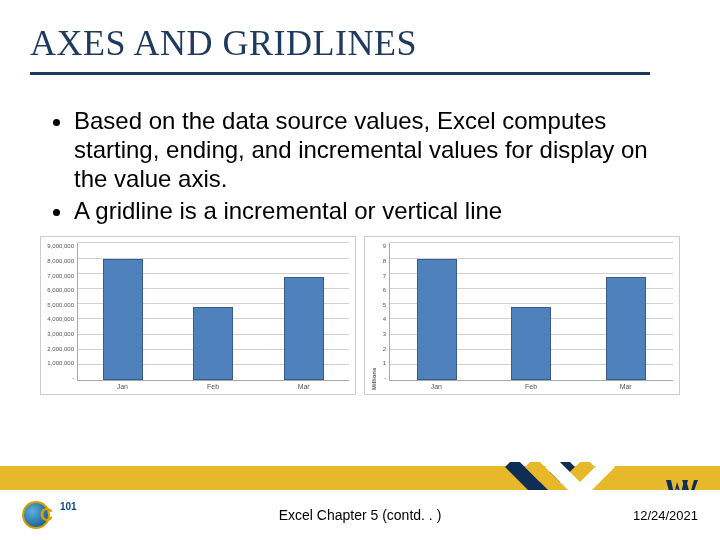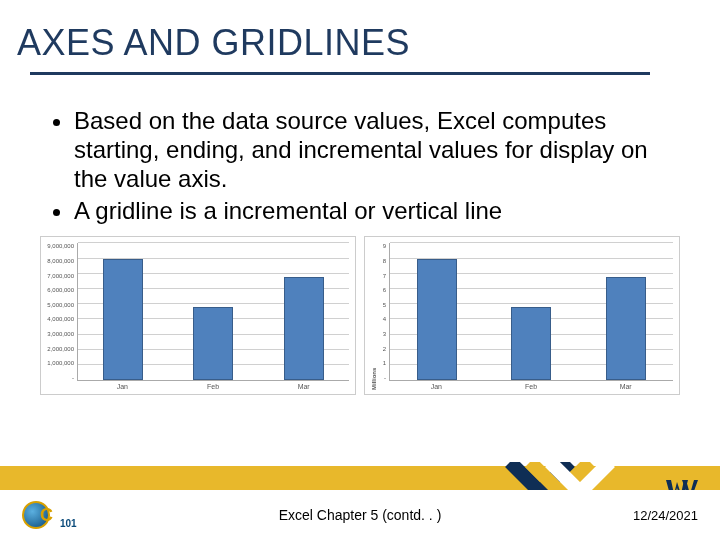--- a/index.html
+++ b/index.html
@@ -15,22 +15,23 @@
     width: 100%;
     height: 100%;
     position: relative;
     display: flex;
     flex-direction: column;
   }
   .title {
     font-size: 36px;
     font-weight: 400;
     color: #1f3a5f;
-    padding: 22px 30px 8px 17px;
+    padding: 22px 30px 8px 30px;
     letter-spacing: 0.5px;
+    font-family: Liberation Serif, serif;
   }
   .underline {
     height: 3px;
     background: #1f3a5f;
     margin-left: 30px;
     width: 620px;
   }
   .content {
     padding: 32px 34px 0 50px;
     flex: 0 0 auto;
@@ -145,21 +146,21 @@
     left: 0; right: 0;
     bottom: 0;
     height: 50px;
     background: #fff;
     display: flex;
     align-items: center;
   }
   .logo-c101 {
     margin-left: 22px;
     display: flex;
-    align-items: flex-end;
+    align-items: flex-start;
     gap: 2px;
   }
   .logo-c101 .globe {
     width: 28px; height: 28px;
     border-radius: 50%;
     background: radial-gradient(circle at 35% 35%, #5bb0e0, #0a4a7a);
     border: 2px solid #d8a000;
     position: relative;
   }
   .logo-c101 .globe::after {

